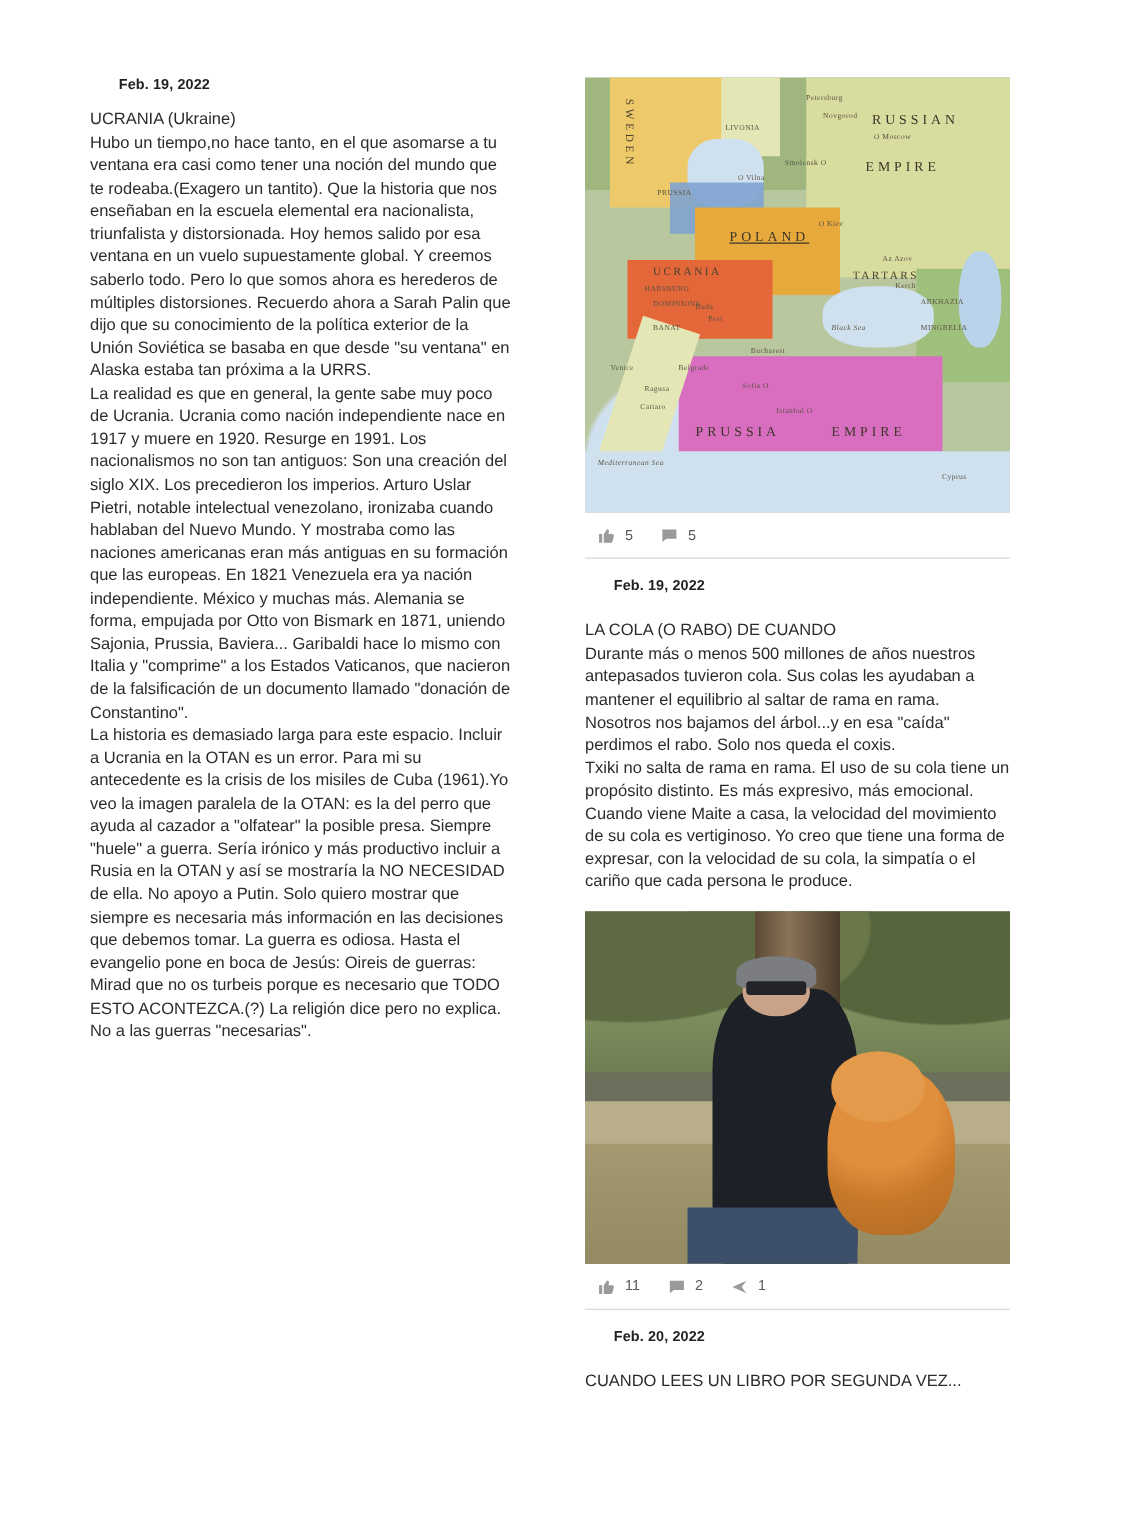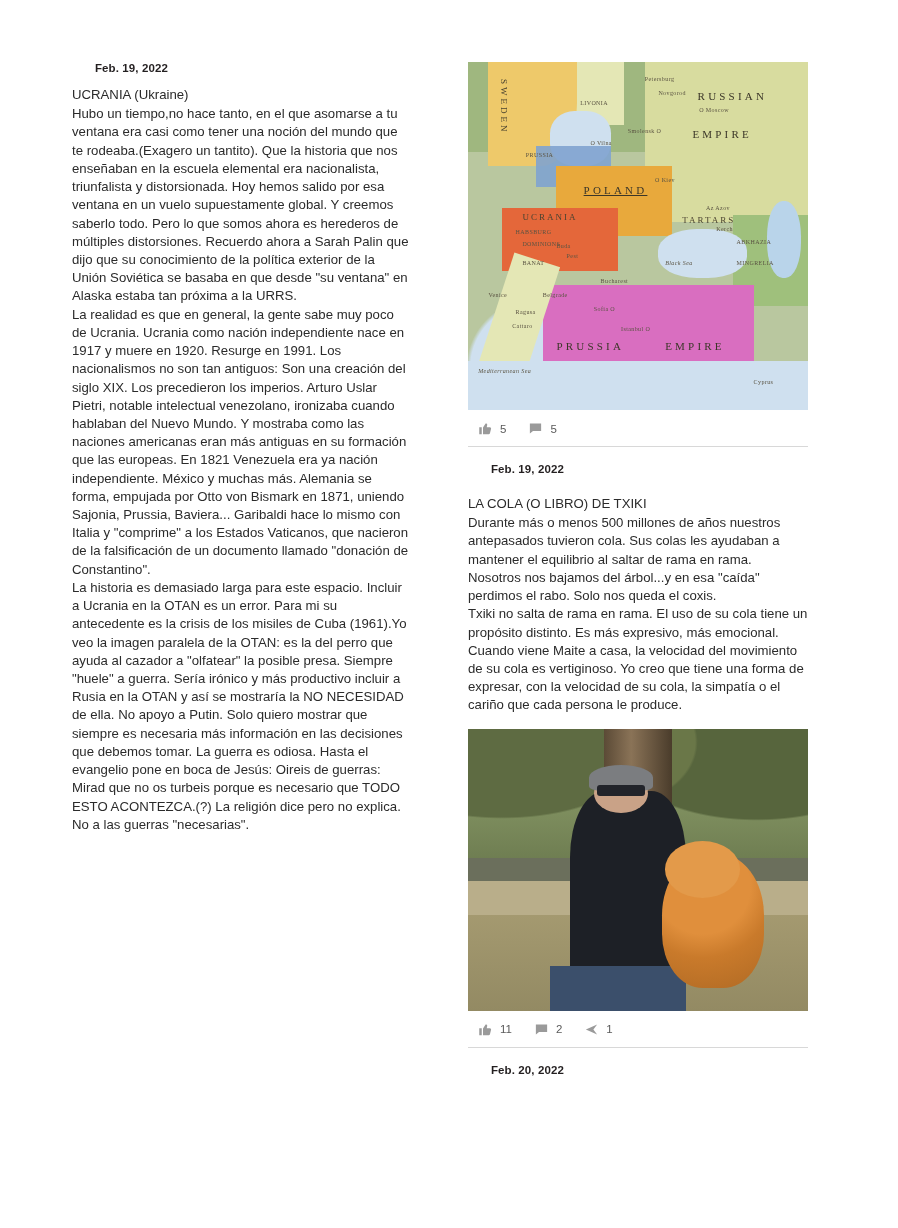--- a/index.html
+++ b/index.html
@@ -256,21 +256,21 @@
             <span class="rcount">5</span>
           </div>
         </div>
       </div>
 
       <div class="spacer-12"></div>
 
       <div class="post">
         <div class="entry-date">Feb. 19, 2022</div>
         <div class="spacer-8"></div>
-        <div class="entry-title-line">LA COLA (O LIBRO) DE TXIKI</div>
+        <div class="entry-title-line">LA COLA (O RABO) DE CUANDO</div>
         <div class="entry-body">Durante más o menos 500 millones de años nuestros antepasados tuvieron cola. Sus colas les ayudaban a mantener el equilibrio al saltar de rama en rama.
 Nosotros nos bajamos del árbol...y en esa "caída" perdimos el rabo. Solo nos queda el coxis.
 Txiki no salta de rama en rama. El uso de su cola tiene un propósito distinto. Es más expresivo, más emocional. Cuando viene Maite a casa, la velocidad del movimiento de su cola es vertiginoso. Yo creo que tiene una forma de expresar, con la velocidad de su cola, la simpatía o el cariño que cada persona le produce.</div>
         <div class="spacer-14"></div>
 
         <div class="media photo">
           <div class="photo-scene">
             <div class="ph-sky"></div>
             <div class="ph-trees"></div>
             <div class="ph-trunk"></div>
@@ -312,18 +312,19 @@
             <span class="rcount">1</span>
           </div>
         </div>
       </div>
 
       <div class="spacer-12"></div>
 
       <div class="post">
         <div class="entry-date">Feb. 20, 2022</div>
         <div class="spacer-8"></div>
+        <div class="entry-title-line">CUANDO LEES UN LIBRO POR SEGUNDA VEZ...</div>
       </div>
 
     </div>
   </div>
 
 </div>
 
 </body></html>

